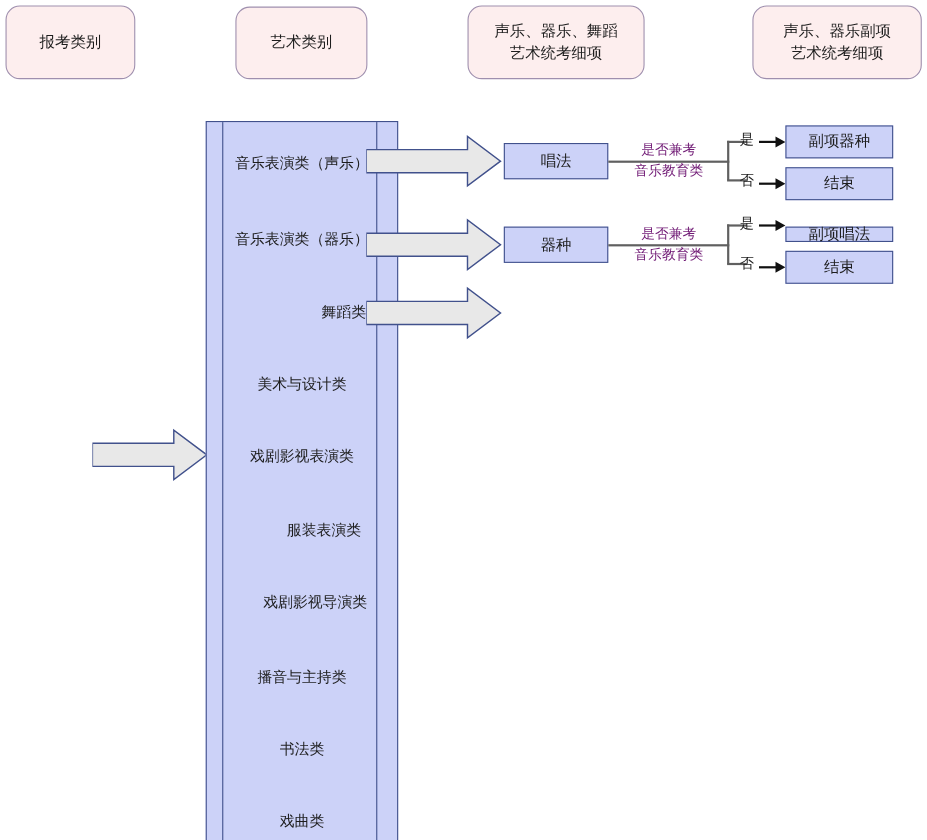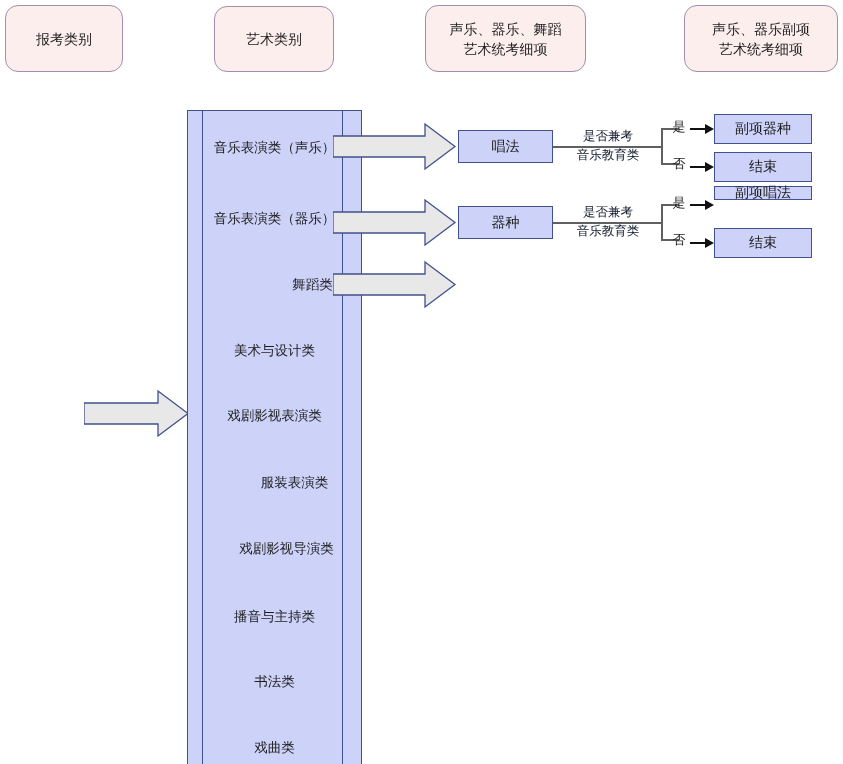--- a/index.html
+++ b/index.html
@@ -66,21 +66,21 @@
   .line.h{height:1.6px;}
   .line.v{width:1.6px;}
 
   .blk{position:absolute;background:#111;}
   .blk.h{height:1.5px;}
 
   .cond{
     position:absolute;
     text-align:center;
     font-size:12.5px;
-    color:#0f172a;
+    color:#701a75;
     line-height:19px;
     white-space:pre-line;
   }
   .yn{
     position:absolute;
     text-align:center;
     font-size:13px;
     color:#1d1d1d;
   }
   .tri{position:absolute;width:0;height:0;}
@@ -103,21 +103,21 @@
 
   <svg class="bigarrow" style="left:84px;top:389px;width:106px;height:49px;" viewBox="0 0 106 49">
     <polygon points="0,14 74,14 74,2 104,24.5 74,47 74,35 0,35" fill="#e8e8e8" stroke="#41518c" stroke-width="1.3"></polygon>
   </svg>
 
   <div class="column" style="left:187px;top:110px;width:175px;height:656px;">
     <span class="bar" style="left:14px;"></span>
     <span class="bar" style="left:154px;"></span>
   </div>
 
-  <div class="col-label" style="left:187px;top:141px;width:175px;font-family:Liberation Mono, monospace;">音乐表演类（声乐）</div>
+  <div class="col-label" style="left:187px;top:141px;width:175px;">音乐表演类（声乐）</div>
   <div class="col-label" style="left:187px;top:210px;width:175px;">音乐表演类（器乐）</div>
   <div class="col-label" style="left:187px;top:276px;width:175px;margin-left:38px;">舞蹈类</div>
   <div class="col-label" style="left:187px;top:342px;width:175px;">美术与设计类</div>
   <div class="col-label" style="left:187px;top:407px;width:175px;">戏剧影视表演类</div>
   <div class="col-label" style="left:187px;top:474px;width:175px;margin-left:20px;">服装表演类</div>
   <div class="col-label" style="left:187px;top:540px;width:175px;margin-left:12px;">戏剧影视导演类</div>
   <div class="col-label" style="left:187px;top:673px;width:175px;">书法类</div>
   <div class="col-label" style="left:187px;top:608px;width:175px;">播音与主持类</div>
   <div class="col-label" style="left:187px;top:739px;width:175px;">戏曲类</div>
 
@@ -168,16 +168,16 @@
 
   <div class="yn" style="left:667px;top:194px;width:24px;">是</div>
   <div class="yn" style="left:667px;top:231px;width:24px;">否</div>
 
   <div class="blk h" style="left:690px;top:204px;width:17px;"></div>
   <div class="tri" style="left:705px;top:199.5px;border-top:5px solid transparent;border-bottom:5px solid transparent;border-left:9px solid #111;"></div>
 
   <div class="blk h" style="left:690px;top:242px;width:17px;"></div>
   <div class="tri" style="left:705px;top:237.5px;border-top:5px solid transparent;border-bottom:5px solid transparent;border-left:9px solid #111;"></div>
 
-  <div class="pbox" style="left:714px;top:186px;width:98px;height:14px;">副项唱法</div>
+  <div class="pbox" style="left:714px;top:206px;width:98px;height:14px;">副项唱法</div>
   <div class="pbox" style="left:714px;top:228px;width:98px;height:30px;">结束</div>
 
 </div>
 
 </body></html>

